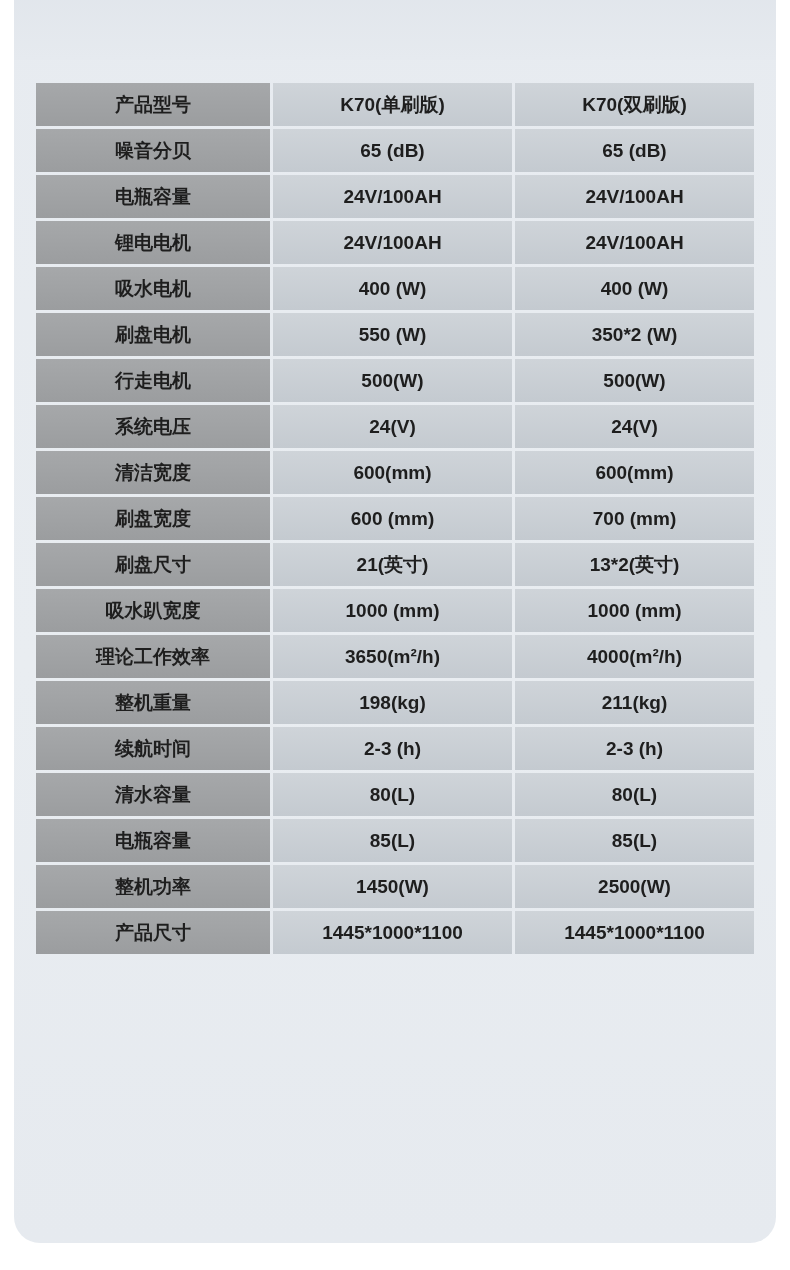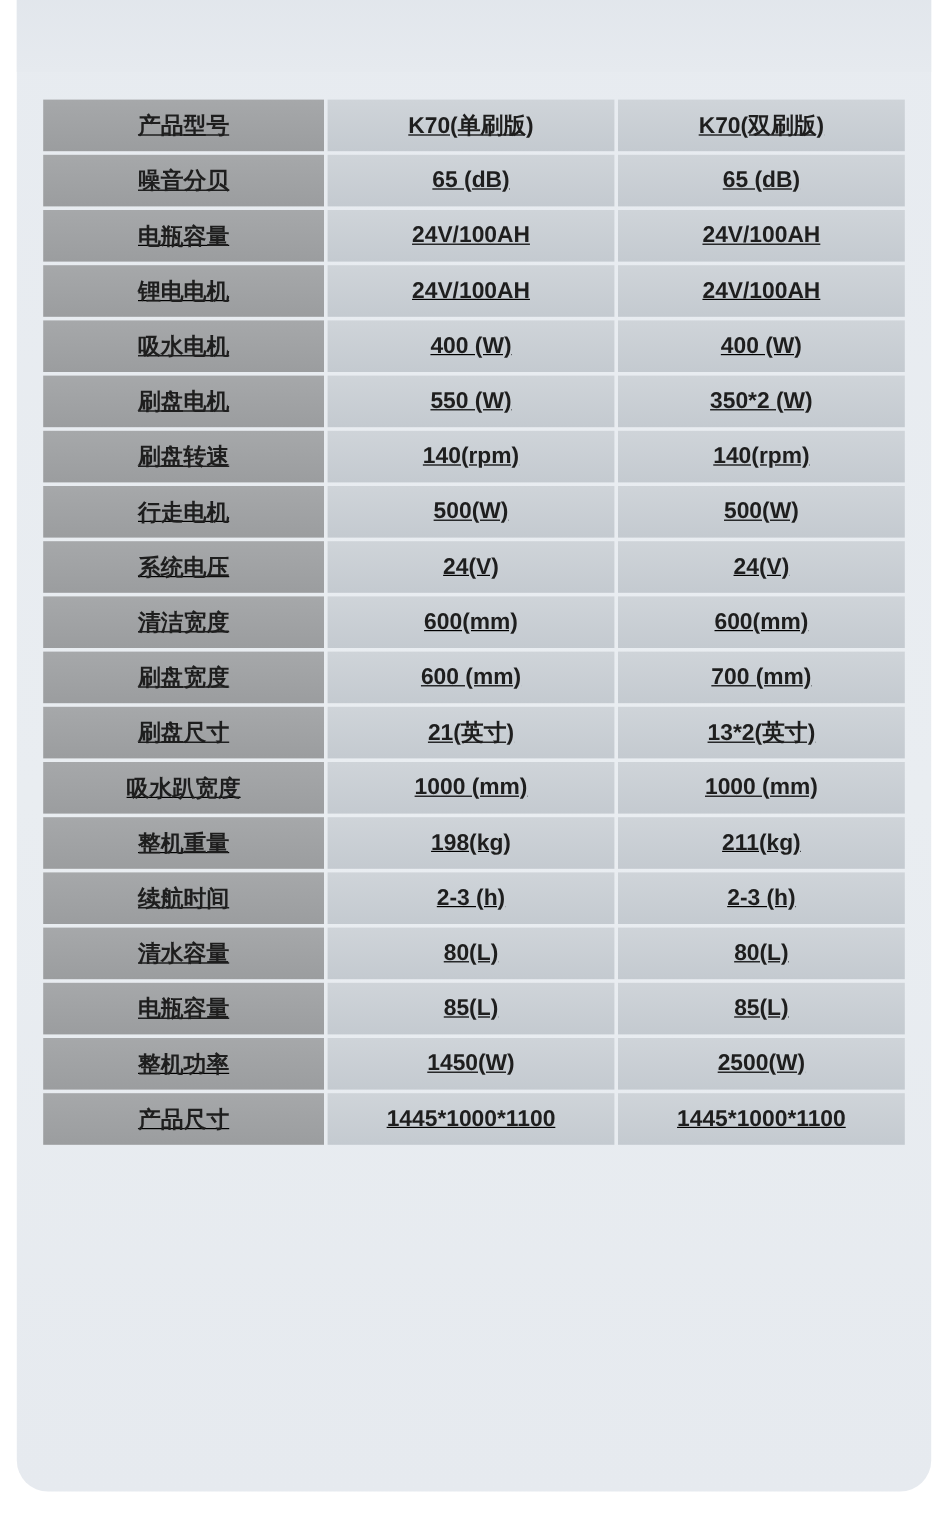--- a/index.html
+++ b/index.html
@@ -52,21 +52,20 @@
 
   
   table.spec {
     position: absolute;
     left: 33px;
     top: 80px;
     width: 724px;
     border-collapse: separate;
     border-spacing: 3px 3px;
     table-layout: fixed;
-    text-decoration: underline;
   }
   table.spec td {
     height: 43px;
     text-align: center;
     vertical-align: middle;
     font-weight: bold;
     font-size: 19px;
     color: #1e1e1e;
     padding: 0 4px;
     white-space: nowrap;
@@ -137,25 +136,20 @@
           <td class="label">吸水电机</td>
           <td class="val">400 (W)</td>
           <td class="val">400 (W)</td>
         </tr>
         <tr>
           <td class="label">刷盘电机</td>
           <td class="val">550 (W)</td>
           <td class="val">350*2 (W)</td>
         </tr>
         <tr>
-          <td class="label">刷盘转速</td>
-          <td class="val">140(rpm)</td>
-          <td class="val">140(rpm)</td>
-        </tr>
-        <tr>
           <td class="label">行走电机</td>
           <td class="val">500(W)</td>
           <td class="val">500(W)</td>
         </tr>
         <tr>
           <td class="label">系统电压</td>
           <td class="val">24(V)</td>
           <td class="val">24(V)</td>
         </tr>
         <tr>
@@ -172,20 +166,25 @@
           <td class="label">刷盘尺寸</td>
           <td class="val">21(英寸)</td>
           <td class="val">13*2(英寸)</td>
         </tr>
         <tr>
           <td class="label">吸水趴宽度</td>
           <td class="val">1000 (mm)</td>
           <td class="val">1000 (mm)</td>
         </tr>
         <tr>
+          <td class="label">理论工作效率</td>
+          <td class="val">3650(m²/h)</td>
+          <td class="val">4000(m²/h)</td>
+        </tr>
+        <tr>
           <td class="label">整机重量</td>
           <td class="val">198(kg)</td>
           <td class="val">211(kg)</td>
         </tr>
         <tr>
           <td class="label">续航时间</td>
           <td class="val">2-3 (h)</td>
           <td class="val">2-3 (h)</td>
         </tr>
         <tr>

